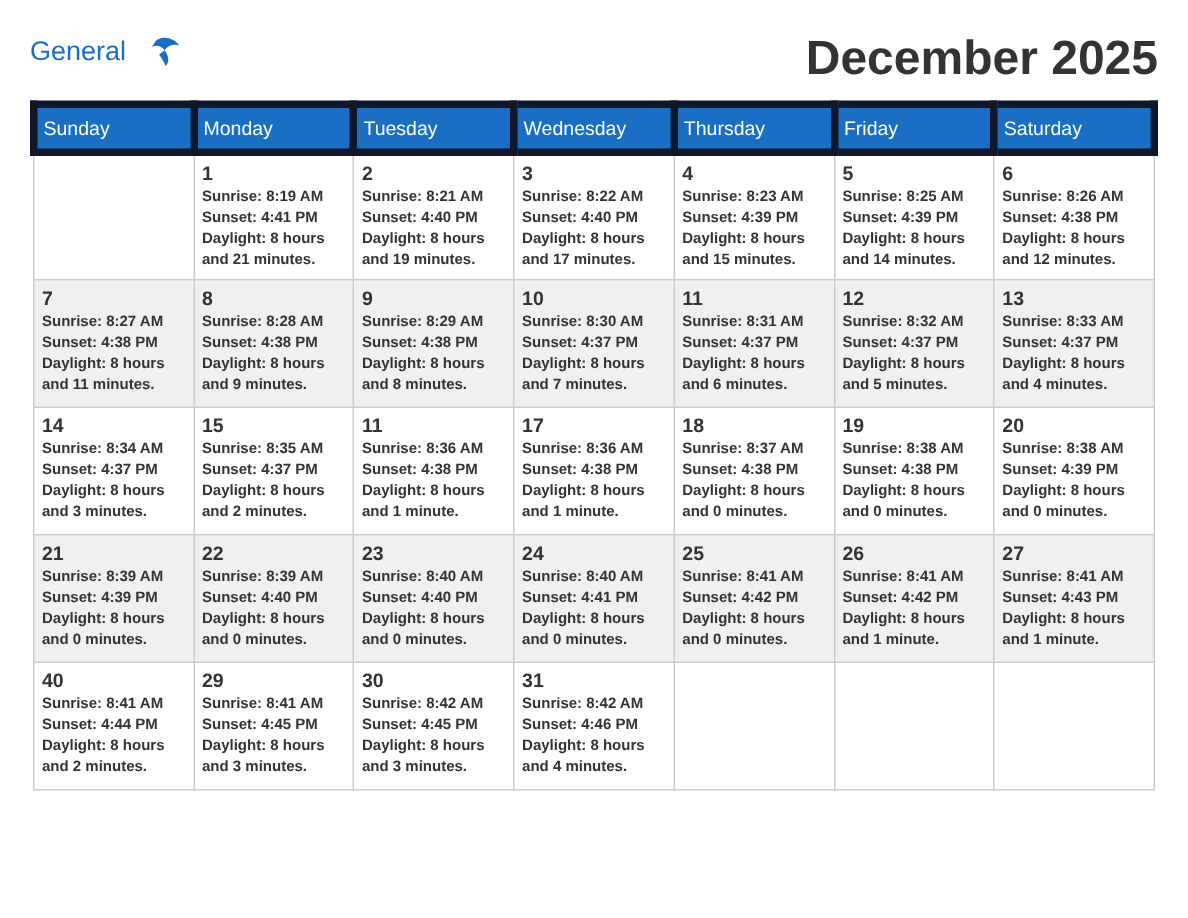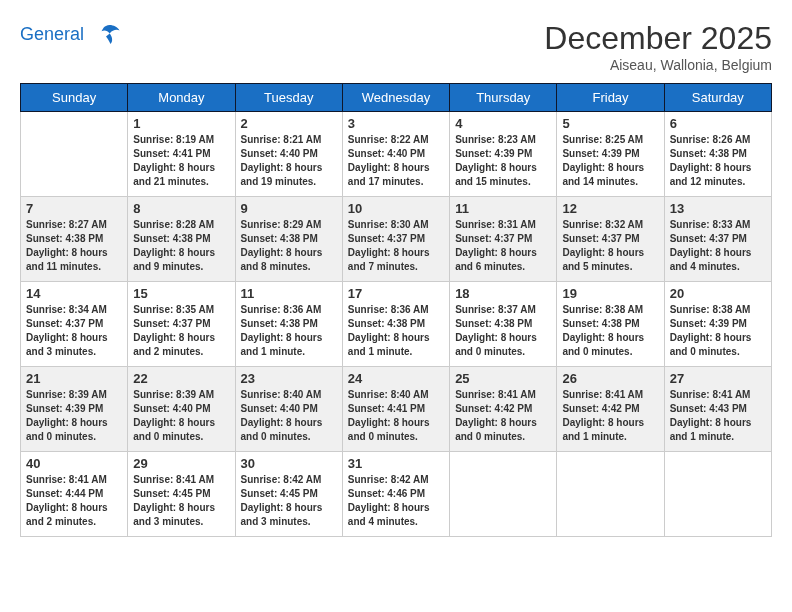--- a/index.html
+++ b/index.html
@@ -32,40 +32,40 @@
     }
     .logo-bird {
       width: 30px;
       height: 30px;
     }
     .title-block {
       text-align: right;
     }
     .month-title {
       font-size: 32px;
-      font-weight: normal;
+      font-weight: bold;
       color: #333;
     }
     .location {
       font-size: 14px;
       color: #555;
     }
     .calendar {
       width: 100%;
       border-collapse: collapse;
       font-size: 11px;
     }
     .calendar th {
       background-color: #1a6fc4;
       color: #fff;
       padding: 6px 4px;
-      text-align: center;
+      text-align: left;
       font-size: 13px;
       font-weight: normal;
-      border: 1px solid #0f172a;
+      border: 5px solid #0f172a;
     }
     .calendar td {
       border: 1px solid #ccc;
       vertical-align: top;
       padding: 4px 5px;
       width: 107px;
       min-height: 80px;
       height: 85px;
     }
     .day-number {
@@ -101,21 +101,20 @@
         <span>General</span>
         <svg class="logo-bird" viewBox="0 0 40 40" style="display:inline-block;vertical-align:middle;margin-left:2px;">
           <path d="M20 8 C25 5, 35 8, 38 14 C35 12, 28 13, 25 18 C22 14, 18 13, 14 15 C16 11, 18 8, 20 8Z" fill="#1a6fc4"></path>
           <path d="M25 18 C28 22, 30 28, 26 32 C24 28, 22 24, 20 22Z" fill="#1a6fc4"></path>
         </svg>
       </div>
     </div>
   </div>
   <div class="title-block">
     <div class="month-title">December 2025</div>
-    <div class="location">Aiseau, Wallonia, Belgium</div>
   </div>
 </div>
 
 <table class="calendar">
   <thead>
     <tr>
     <th>Sunday</th>
         <th>Monday</th>
         <th>Tuesday</th>
         <th>Wednesday</th>

